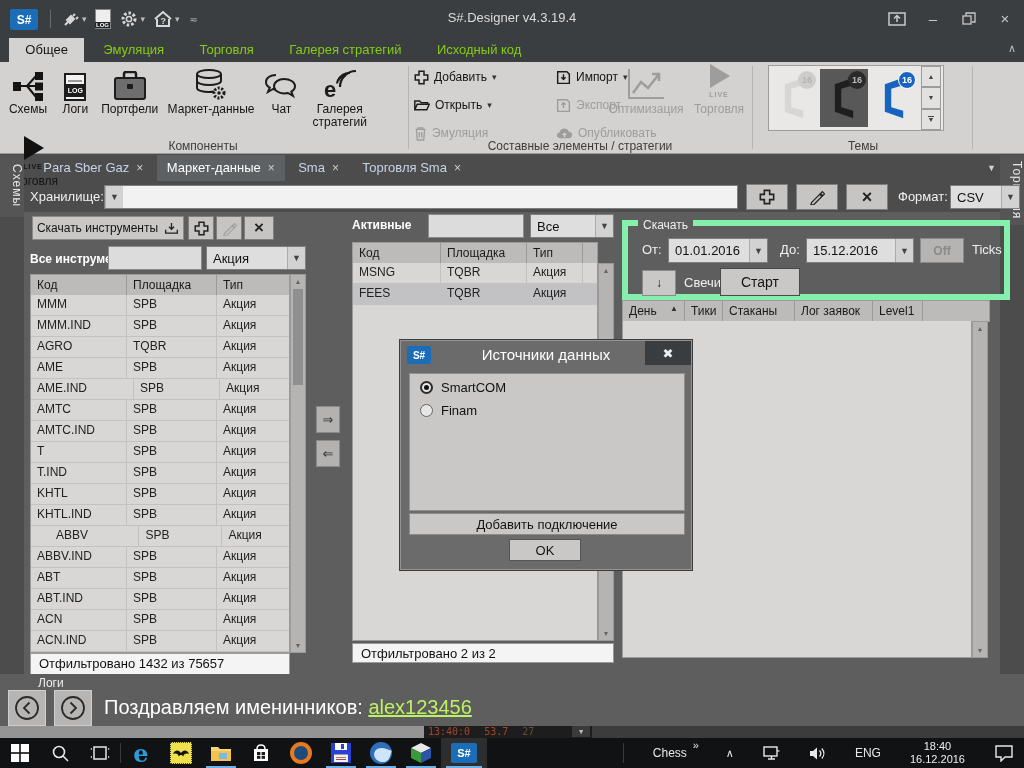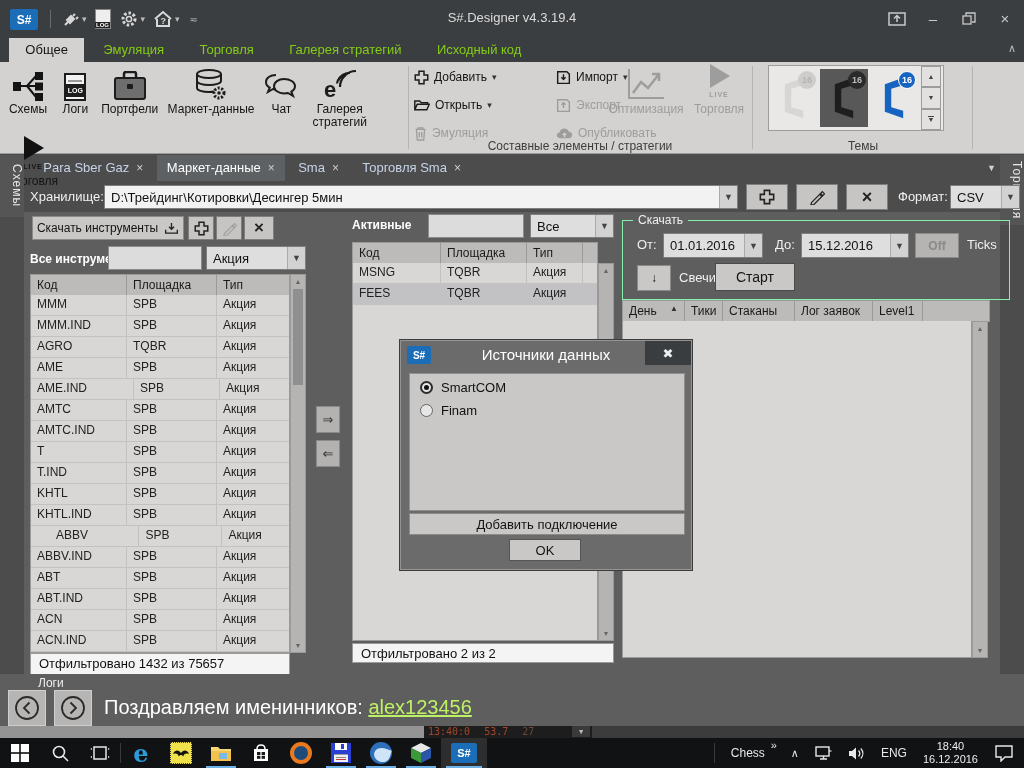--- a/index.html
+++ b/index.html
@@ -77,21 +77,21 @@
   .td { padding:2px 6px; font-size:12px; color:#222; border-right:1px solid #c3c2c1; border-bottom:1px solid #c3c2c1; overflow:hidden; white-space:nowrap; }
   .trow.selected { background:#c2c2c4; }
   .statusbar { position:absolute; background:#f4f4f4; border:1px solid #9a9a9a; font-size:13px; color:#111; padding:2px 8px; white-space:nowrap; overflow:hidden;}
   .vscroll { position:absolute; width:16px; background:#b5b4b3; border:1px solid #9a9a9a; }
   .sarrow { position:absolute; left:0; right:0; text-align:center; color:#666; font-size:7px; }
   .vthumb { position:absolute; left:2px; right:2px; background:#8f8f8f; }
   .xferbtn { position:absolute; left:292px; width:24px; height:27px; background:#b3b2b1; border:1px solid #8a8a8a;
     color:#333; font-size:13px; display:flex; align-items:center; justify-content:center; }
 
   
-  .groupbox { position:absolute; border:1px solid #86efac; }
+  .groupbox { position:absolute; border:6px solid #86efac; }
   .grouplabel { position:absolute; top:-8px; left:10px; background:#5e5e5e; padding:0 5px; color:#efefef; font-size:12px; }
 
   
   #dialog { position:absolute; left:400px; top:340px; width:292px; height:230px; background:#6b6b6b;
     border:1px solid #949494; box-shadow:0 0 0 1px #3c3c3c; z-index:50; }
   #dlg-title { position:absolute; left:0; top:0; right:0; height:28px; }
   #dlg-close { position:absolute; right:0; top:0; width:46px; height:24px; background:#3a3d3f; color:#eee;
     font-size:13px; display:flex; align-items:center; justify-content:center; }
   #dlg-list { position:absolute; left:8px; top:32px; width:276px; height:138px; background:#c9c8c7; border:1px solid #8f8f8f; }
   .radiorow { display:flex; align-items:center; gap:8px; padding:6px 10px 2px 10px; font-size:13px; color:#111; }
@@ -112,21 +112,21 @@
   #widgetstrip { position:absolute; left:424px; top:0; width:168px; height:12px; background:#1d1d1d; color:#a8462a;
     font-family:"DejaVu Sans Mono", monospace; font-size:10px; display:flex; gap:14px; padding:0 4px; overflow:hidden; }
   #widget-drop { position:absolute; right:2px; top:0; width:18px; height:11px; background:#3a3a3a; color:#bbb; font-size:7px;
     display:flex; align-items:center; justify-content:center; }
 
   
   #taskbar { position:absolute; left:0; top:738px; width:1024px; height:30px; background:#101214; display:flex; align-items:center; }
   .tslot { width:40px; height:30px; display:flex; align-items:center; justify-content:center; position:relative; flex:0 0 auto; }
   .tslot.active { background:#2e2e2e; width:46px; }
   .runline { position:absolute; bottom:0; left:5px; right:5px; height:2px; background:#6cb2e8; }
-  .tray { margin-left:auto; display:flex; align-items:center; gap:16px; padding-right:10px; color:#e8e8e8; font-size:12px; }
+  .tray { margin-left:auto; display:flex; align-items:center; gap:29px; padding-right:10px; color:#e8e8e8; font-size:12px; }
   .tsep { width:1px; height:20px; background:#3a3a3a; }
   #clock { text-align:center; font-size:11px; line-height:13px; color:#eee; }
 
   svg { display:block; }
 </style>
 </head>
 <body>
 
 <div id="screen">
 
@@ -277,20 +277,21 @@
             <div style="text-align:center;">
               <svg width="22" height="24" viewBox="0 0 22 24">
                   <path d="M2 0 L22 12 L2 24 Z" fill="#111"></path>
                 </svg>
               <div class="live-tag">LIVE</div>
             </div>
           </div>
           <span>Торговля</span>
         </div>
       </div>
+      <div class="rlabel">Компоненты</div>
     </div>
     <div class="rsep" style="left:408px;"></div>
 
     <div class="abs" style="left:410px;top:0;width:340px;height:92px;">
       <div class="abs" style="left:4px;top:4px;">
         <div class="smallbtn">
           <svg width="15" height="15" viewBox="0 0 24 24">
             <path d="M8 2 h8 v6 h6 v8 h-6 v6 h-8 v-6 h-6 v-8 h6 z" fill="none" stroke="#1c1c1c" stroke-width="2.4"></path>
             </svg>
           <span>Добавить</span>
@@ -410,21 +411,20 @@
     <span class="dtab"><span>Para Sber Gaz</span><span class="dclose">×</span></span>
     <span class="dtab active"><span>Маркет-данные</span><span class="dclose">×</span></span>
     <span class="dtab"><span>Sma</span><span class="dclose">×</span></span>
     <span class="dtab"><span>Торговля Sma</span><span class="dclose">×</span></span>
   </div>
   <div id="tablist-drop">▼</div>
 
   <div id="storagebar">
     <span class="wlabel abs" style="left:6px;top:7px;">Хранилище:</span>
     <div class="combo white abs" style="left:80px;top:3px;width:634px;height:24px;">
-      <span class="ctext">D:\Трейдинг\Котировки\Десингер 5мин</span>
       <span class="chev">▼</span>
     </div>
     <div class="toolbtn abs" style="left:722px;top:2px;width:42px;height:26px;">
       <svg width="16" height="16" viewBox="0 0 24 24">
         <path d="M8 2 h8 v6 h6 v8 h-6 v6 h-8 v-6 h-6 v-8 h6 z" fill="none" stroke="#222" stroke-width="2.4"></path>
         </svg>
     </div>
     <div class="toolbtn abs" style="left:772px;top:2px;width:42px;height:26px;">
       <svg width="16" height="16" viewBox="0 0 18 18">
         <path d="M3 15 L12 6 L14.5 8.5 L5.5 17.5 L2 18 Z M13 5 L15 3 L17.5 5.5 L15.5 7.5 Z" fill="none" stroke="#222" stroke-width="1.4"></path>

